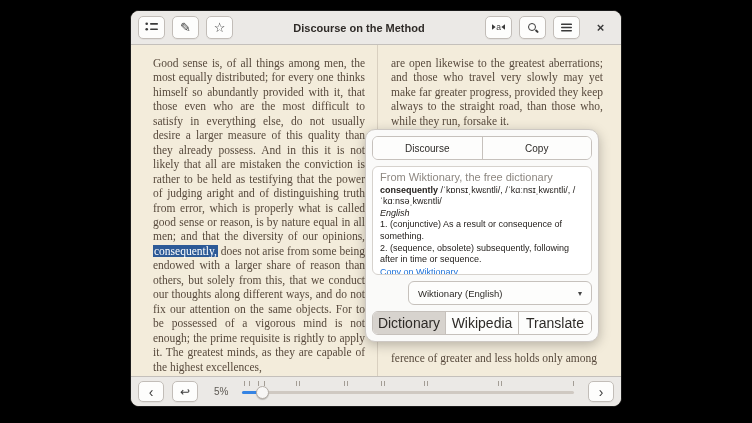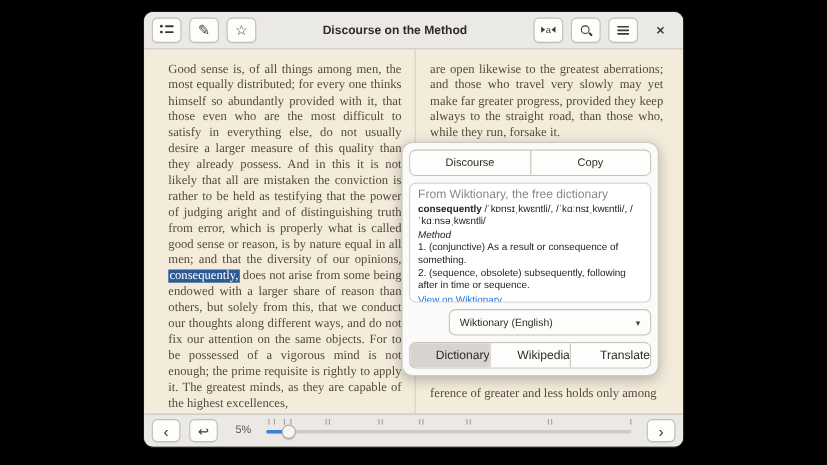--- a/index.html
+++ b/index.html
@@ -45,22 +45,22 @@
     padding:5px 7px;box-sizing:border-box;overflow:hidden;font-size:9px;line-height:11.6px;color:#26221f;}
   .dict-src{font-size:11px;color:#8d8780;margin-bottom:1px;}
   .dict-word{font-weight:bold;}
   .dict-pos{font-style:italic;}
   .dict-def{}
   .wlink{color:var(--link);text-decoration:underline;cursor:pointer;display:inline-block;margin-top:1px;}
   .dropdown{height:22px;flex:0 0 auto;border:1px solid var(--border);border-radius:6px;background:#fdfdfc;
     display:flex;align-items:center;justify-content:space-between;padding:0 9px;font-size:9.5px;color:#2e2b28;cursor:pointer;margin-left:36px;}
   .caret{font-size:8px;color:#444;}
   .segmented{display:flex;border:1px solid var(--border);border-radius:6px;overflow:hidden;height:22px;flex:0 0 auto;background:#fdfdfc;}
-  .segmented button{flex:1;border:none;background:#fdfdfc;font-size:11px;color:#2e2b28;cursor:pointer;
-    font-family:"Liberation Sans",sans-serif;padding:0;text-align:right;}
+  .segmented button{flex:1;border:none;background:#fdfdfc;font-size:14px;color:#2e2b28;cursor:pointer;
+    font-family:"Liberation Sans",sans-serif;padding:0;}
   .segmented button + button{border-left:1px solid var(--border);}
   .segmented button.active{background:var(--active_segment);}
   
   .footerbar{position:absolute;left:0;bottom:0;right:0;height:30px;background:var(--chrome_bg);
     border-top:1px solid #c4c0bb;display:flex;align-items:center;padding:0 7px;box-sizing:border-box;gap:8px;}
   .fbtn{width:26px;height:21px;border:1px solid #c2bdb8;border-radius:5px;background:#fdfdfc;
     display:flex;align-items:center;justify-content:center;padding:0;cursor:pointer;color:#3a3a3a;
     font-size:14px;line-height:1;box-shadow:0 1px 0 rgba(0,0,0,.04);}
   .pct{font-size:10px;color:#5d5953;margin-left:8px;}
   .slider{position:relative;flex:1;height:30px;margin:0 6px;cursor:pointer;}
@@ -139,24 +139,24 @@
 
       <div class="popover">
         <div class="linked">
           <button>Discourse</button>
           <button>Copy</button>
         </div>
 
         <div class="dict-card">
           <div class="dict-src">From Wiktionary, the free dictionary</div>
           <div><span class="dict-word">consequently</span> <span>/ˈkɒnsɪˌkwɛntli/, /ˈkɑːnsɪˌkwɛntli/, /ˈkɑːnsəˌkwɛntli/</span></div>
-          <div class="dict-pos">Method</div>
+          <div class="dict-pos">English</div>
           <div class="dict-def">1. (conjunctive) As a result or consequence of something.</div>
           <div class="dict-def">2. (sequence, obsolete) subsequently, following after in time or sequence.</div>
-          <a class="wlink">View on Wiktionary</a>
+          <a class="wlink">Copy on Wiktionary</a>
         </div>
 
         <div class="dropdown">
           <span>Wiktionary (English)</span>
           <span class="caret">▾</span>
         </div>
 
         <div class="segmented">
           <button class="active">Dictionary</button>
           <button>Wikipedia</button>

